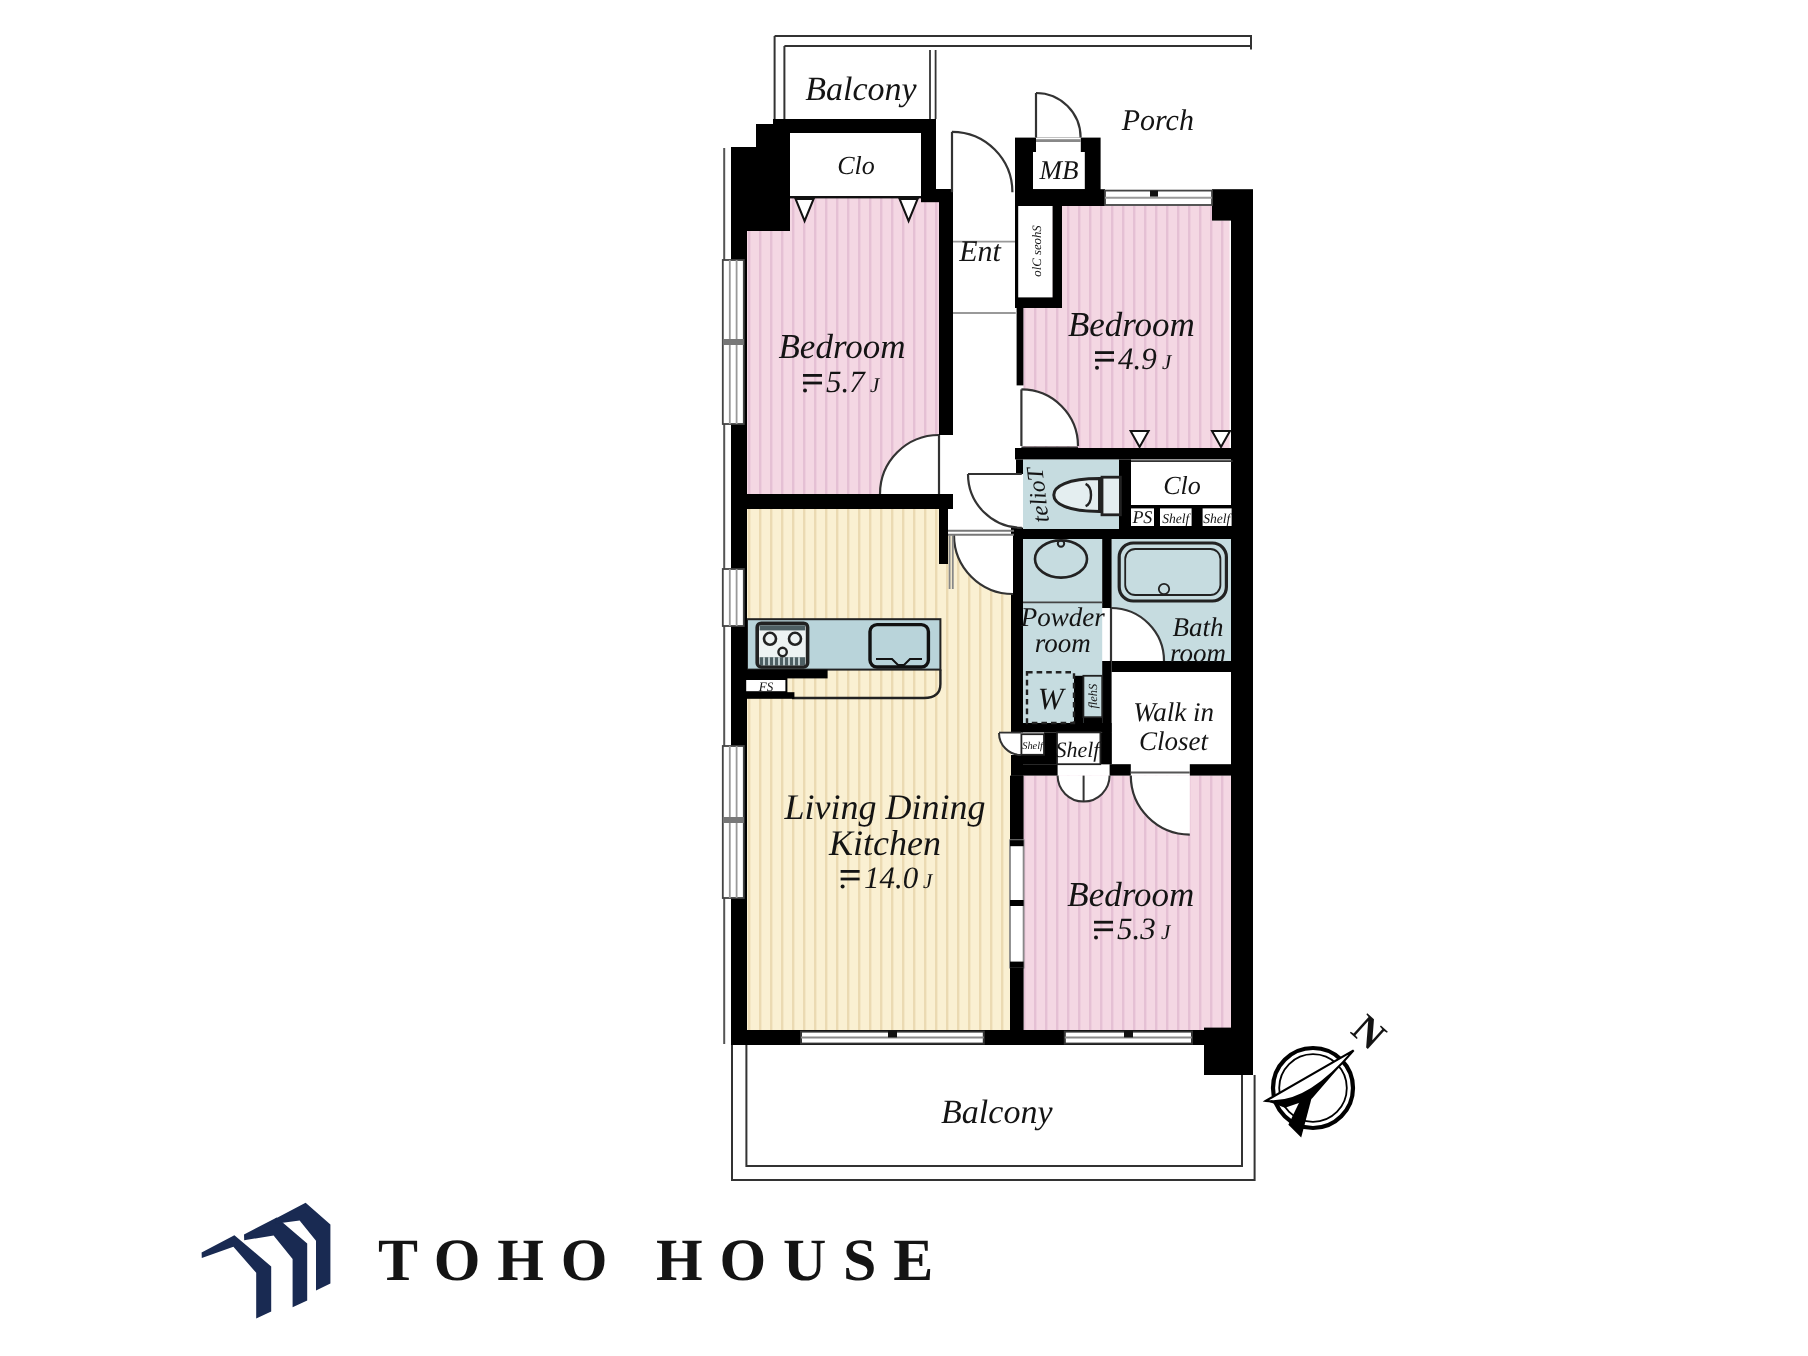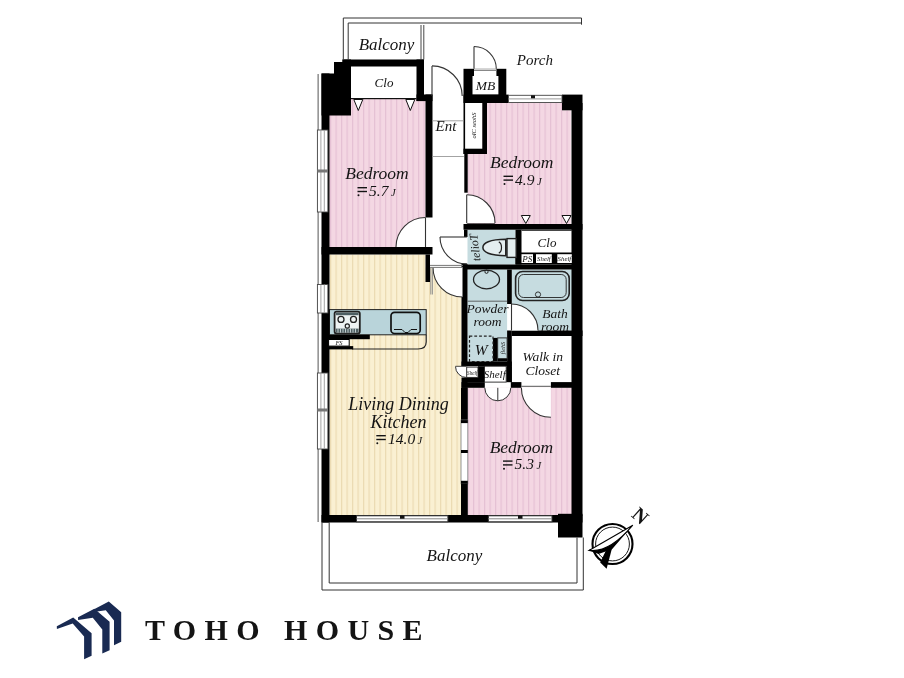--- a/index.html
+++ b/index.html
@@ -1,16 +1,16 @@
 <!DOCTYPE html>
 <html><head>
 <meta charset="utf-8">
 <style>
 html,body{margin:0;padding:0;background:#fff;}
-#page{position:relative;width:780px;height:678px;background:#0f766e;overflow:hidden;}
+#page{position:relative;width:780px;height:678px;background:#0f766e;overflow:hidden;margin-left:44px;}
 svg{display:block;}
 text{font-family:"Liberation Serif",serif;fill:#141414;}
 </style>
 </head>
 <body>
 <div id="page">
 <svg width="904" height="678" viewBox="0 0 904 678">
 <defs>
 <pattern id="pinkStripe" patternUnits="userSpaceOnUse" width="5.5" height="8">
 <rect width="5.5" height="8" fill="#f4d7e3"></rect>

